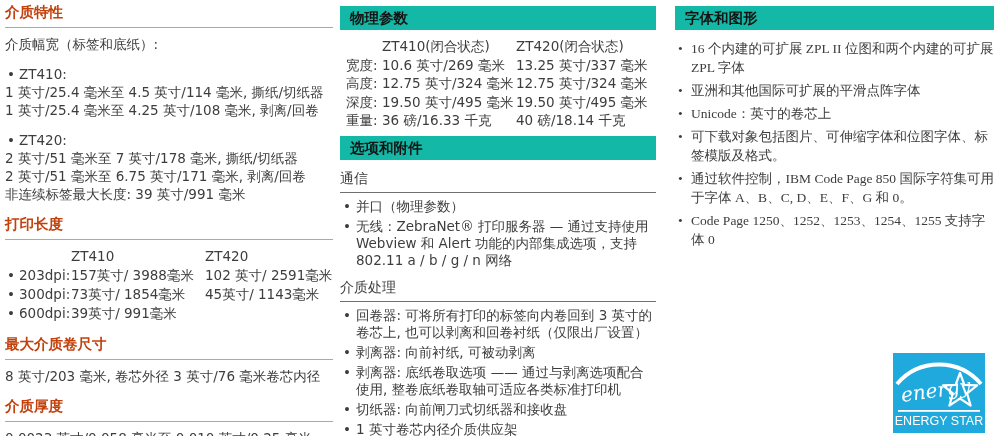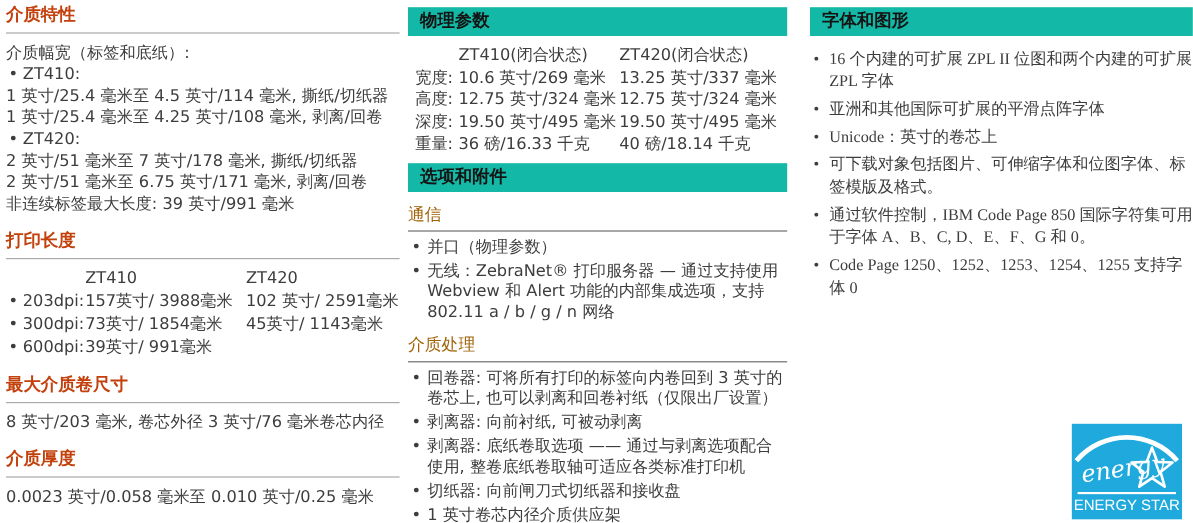--- a/index.html
+++ b/index.html
@@ -14,21 +14,21 @@
   .col-mid   { left:340px; width:316px; }
   .col-right { left:675px; width:320px; }
 
   
   .sec-title {
     font-weight:bold; color:#c2410c; font-size:14.5px;
     padding:3px 0 5px 0; border-bottom:1px solid #a9a9a9; margin-bottom:7px;
   }
   .mt { margin-top:9px; }
   .line { line-height:18px; white-space:nowrap; }
-  .b-line { position:relative; padding-left:14px; }
+  .b-line { position:relative; padding-left:14px;margin-top:12px; }
   .b-line::before { content:"\2022"; position:absolute; left:2px; }
 
   
   .pl-table { margin-top:2px; }
   .pl-row { display:grid; grid-template-columns:66px 134px 1fr; line-height:19px; white-space:nowrap; }
   .pl-label { position:relative; padding-left:14px; }
   .pl-label::before { content:"\2022"; position:absolute; left:2px; }
   .pl-row.head .pl-label::before { content:""; }
 
   
@@ -36,21 +36,21 @@
     background:#14b8a6; color:#141414; font-weight:bold; font-size:14.5px;
     height:24px; line-height:24px; padding-left:10px; margin-top:6px;
   }
 
   
   .phys { margin:7px 0 6px 6px; }
   .phys-row { display:grid; grid-template-columns:36px 134px 1fr; line-height:18.5px; white-space:nowrap; }
 
   
   .sub-title {
-    font-size:14px; color:#a16207; padding:2px 0 4px 0;
+    font-size:14px; color:#404040; padding:2px 0 4px 0;
     border-bottom:1px solid #6f6f6f; margin-top:8px; margin-bottom:5px;
   }
   .blist { list-style:none; }
   .blist li {
     position:relative; padding-left:16px; line-height:17px; margin-bottom:3px;
   }
   .blist li::before { content:"\2022"; position:absolute; left:3px; }
   .blist-r li { line-height:19px; margin-bottom:4px;font-family:Liberation Serif, serif; }
 
   

